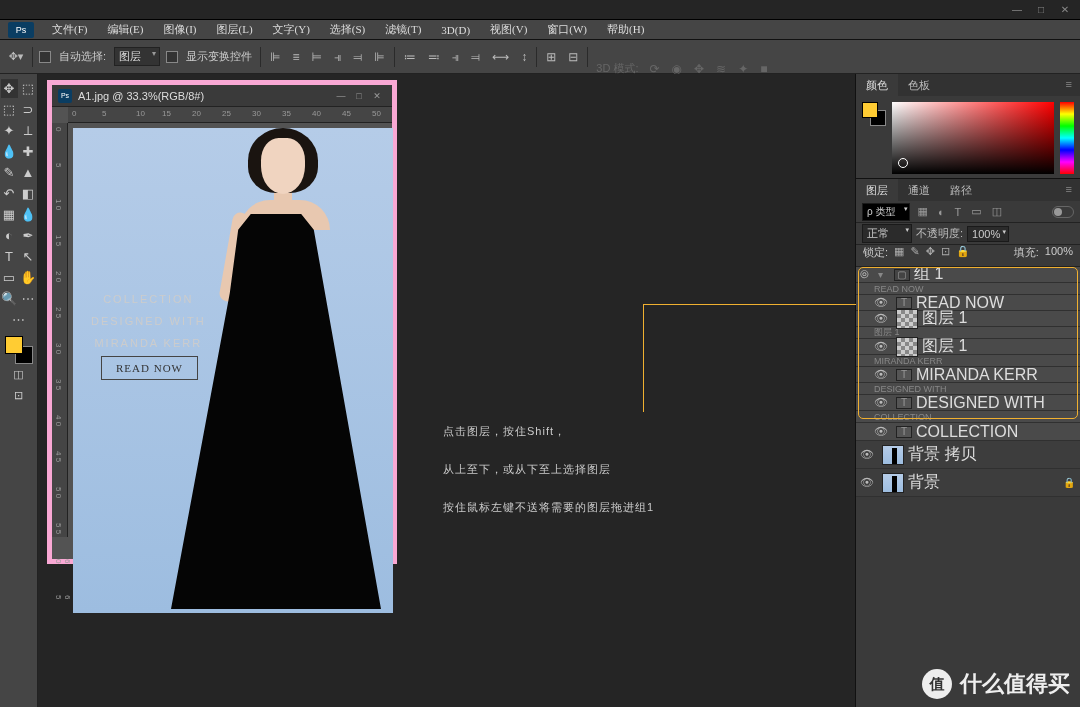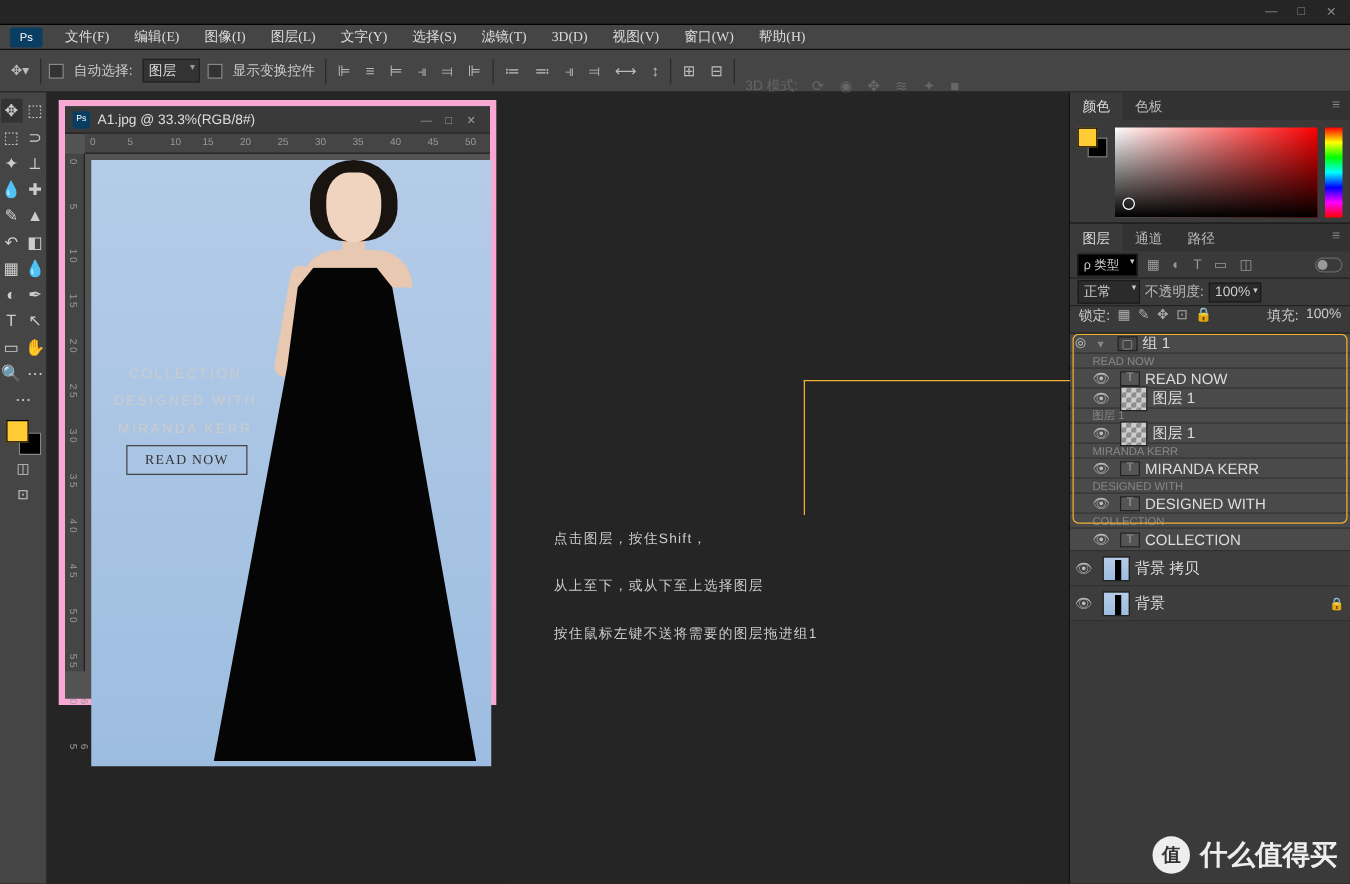--- a/index.html
+++ b/index.html
@@ -82,21 +82,21 @@
 .layers-list { flex:1; overflow:auto; position:relative; }
 .hilite { position:absolute; left:2px; top:0; right:2px; height:152px; border:1px solid #f0b030; border-radius:5px; z-index:5; pointer-events:none; }
 .layer { height:28px; display:flex; align-items:center; border-bottom:1px solid #303030; padding:0 4px; background:#3d3d3d; }
 .layer.sel { background:#4a4a4a; }
 .layer .eye { width:18px; color:#bbb; font-size:11px; }
 .layer .link { width:12px; color:#888; font-size:10px; }
 .layer .thumb { width:22px; height:20px; background:#555; border:1px solid #222; margin:0 4px; display:flex; align-items:center; justify-content:center; font-size:10px; color:#999; }
 .layer .thumb.checker { background-image:linear-gradient(45deg,#888 25%,transparent 25%,transparent 75%,#888 75%),linear-gradient(45deg,#888 25%,#ccc 25%,#ccc 75%,#888 75%); background-size:8px 8px; background-position:0 0,4px 4px; }
 .layer .thumb.img { background:linear-gradient(#b5cce8,#9dbde0); position:relative; }
 .layer .thumb.img:after { content:""; position:absolute; left:9px; top:2px; width:5px; height:16px; background:#000; }
-.layer .lname { font-size:12px; color:#ddd; }
+.layer .lname { font-size:16px; color:#ddd; }
 .layer.sub .lname { color:#888; font-size:9px; }
 .layer .lock { margin-left:auto; color:#888; font-size:10px; }
 .layer.indent { padding-left:18px; }
 .watermark { position:absolute; right:10px; bottom:8px; display:flex; align-items:center; gap:8px; z-index:10; }
 .watermark .badge { width:30px; height:30px; border-radius:50%; background:#eee; color:#333; display:flex; align-items:center; justify-content:center; font-weight:bold; font-size:15px; }
 .watermark .txt { color:#eee; font-size:22px; font-weight:bold; font-family:"SimHei"; }
 </style>
 </head>
 <body>
 

